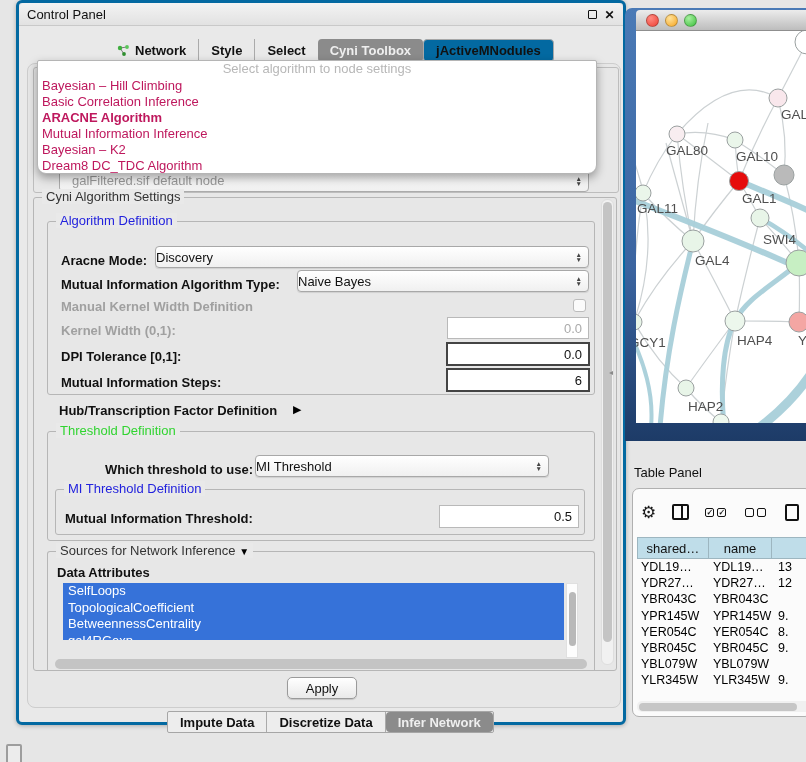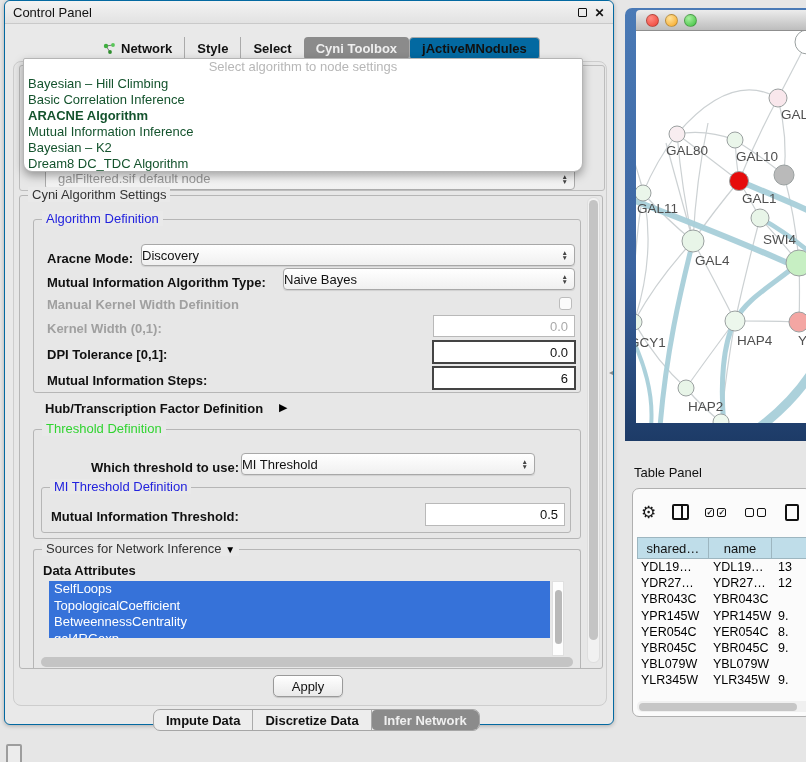--- a/index.html
+++ b/index.html
@@ -2,22 +2,22 @@
 <html><head>
 <meta charset="utf-8">
 <style>
   * { margin:0; padding:0; box-sizing:border-box; }
   html,body { width:806px; height:762px; overflow:hidden; background:#e6e6e6;
     font-family:"Liberation Sans", sans-serif; }
   #app { position:relative; width:806px; height:762px; overflow:hidden; }
   .abs { position:absolute; }
 
   
-  #cp-window { left:4px; top:8; width:610px; height:725px; background:#e9e9e9;
-    border:1px solid #0369a1; border-radius:6px 6px 6px 6px;
+  #cp-window { left:16px; top:8; width:610px; height:725px; background:#e9e9e9;
+    border:3px solid #0369a1; border-radius:6px 6px 6px 6px;
     box-shadow:0 1px 4px rgba(0,0,0,.25); }
   #cp-titlebar { left:0; top:0; width:100%; height:23px; background:linear-gradient(#f3f3f3,#e2e2e2);
     border-bottom:1px solid #c9c9c9; border-radius:6px 6px 0 0; }
   #cp-title { left:8px; top:4px; font-size:13px; color:#111; }
   .win-ctl { top:5px; width:13px; height:13px; display:flex; align-items:center; justify-content:center;
     font-size:12px; color:#111; cursor:default; }
   #cp-float { right:26px; top:7px; width:9px; height:9px; border:1.6px solid #111; border-radius:1px; }
   #cp-close { right:7px; font-weight:bold; }
 
   
@@ -35,21 +35,21 @@
   
   #inference-group { left:14px; top:64px; width:586px; height:126px; border:1px solid #bdbdbd; border-radius:3px; }
   #ghost-combo { left:40px; top:166px; width:530px; height:23px; border:1px solid #ababab; border-radius:4px;
     background:linear-gradient(#fdfdfd,#f0f0f0); display:flex; align-items:center; padding-left:12px;
     font-size:13px; color:#9a9a9a; }
 
   
   #algo-popup { left:18px; top:57px; width:560px; height:114px; background:#ffffff;
     border:1px solid #b5b5b5; border-radius:2px 2px 9px 9px; box-shadow:0 4px 10px rgba(0,0,0,.35); z-index:50; }
   #algo-popup .ph { height:17px; text-align:center; color:#b7b7b7; font-size:13px; line-height:16px; }
-  #algo-popup .item { height:16px; line-height:16px; font-size:13px; color:#14532d; padding-left:4px; white-space:nowrap; }
+  #algo-popup .item { height:16px; line-height:16px; font-size:13px; color:#be185d; padding-left:4px; white-space:nowrap; }
   #algo-popup .item.bold { font-weight:bold; }
 
   
   .group { border:1px solid #b6b6b6; border-radius:3px; }
   .gtitle { position:absolute; top:-9px; left:8px; background:#e9e9e9; padding:0 4px; font-size:13px; color:#333; white-space:nowrap; }
   .gtitle.blue { color:#2222dd; }
   .gtitle.green { color:#31d431; }
 
   .lbl { font-size:13px; font-weight:bold; color:#111; white-space:nowrap; }
   .lbl.dim { color:#a0a0a0; }
@@ -78,21 +78,21 @@
   
   .sb-thumb { background:#c4c4c4; border-radius:5px; }
   #cyni-vtrack { left:582px; top:196px; width:13px; height:466px; background:#f1f1f1; border:1px solid #dedede; border-radius:6px;}
   #cyni-vthumb { left:584px; top:199px; width:9px; height:440px; }
   #cyni-hthumb { left:36px; top:656px; width:532px; height:10px; }
 
   
   #apply-btn { left:268px; top:674px; width:70px; height:22px; border:1px solid #9a9a9a; border-radius:5px;
     background:linear-gradient(#ffffff,#e9e9e9); display:flex; align-items:center; justify-content:center;
     font-size:13px; color:#111; box-shadow:0 1px 1px rgba(0,0,0,.15); }
-  #bottom-tabs { left:148px; top:708px; height:22px; display:flex; border:1px solid #a6a6a6; border-radius:7px; background:#ededed; overflow:hidden; }
+  #bottom-tabs { left:148px; top:708px; height:22px; display:flex; border:1px solid #a6a6a6; border-radius:2px; background:#ededed; overflow:hidden; }
   #bottom-tabs .tab { font-size:13px; }
   #bottom-tabs .tab.sep { border-right:1px solid #aaa; }
   #bottom-tabs .tab.selected { border-radius:4px; }
 
   #mini-square { left:6px; top:744px; width:16px; height:20px; border:2px solid #9d9d9d; border-radius:2px; background:#ececec; }
   #split-arrow { left:609px; top:368px; font-size:8px; color:#8a8a8a; }
 
   
   #net-frame { left:625px; top:8px; width:181px; height:433px;
     background:linear-gradient(180deg,#4a7ab6 0%,#3b64a0 60%,#1d3b67 100%); border-radius:7px 0 0 0; }

